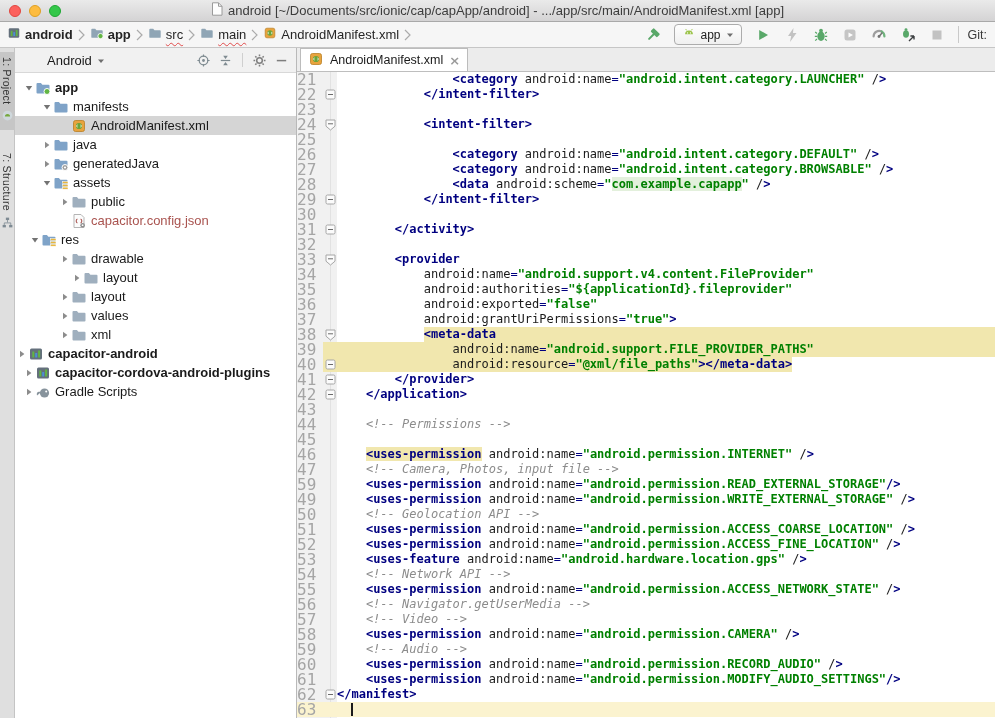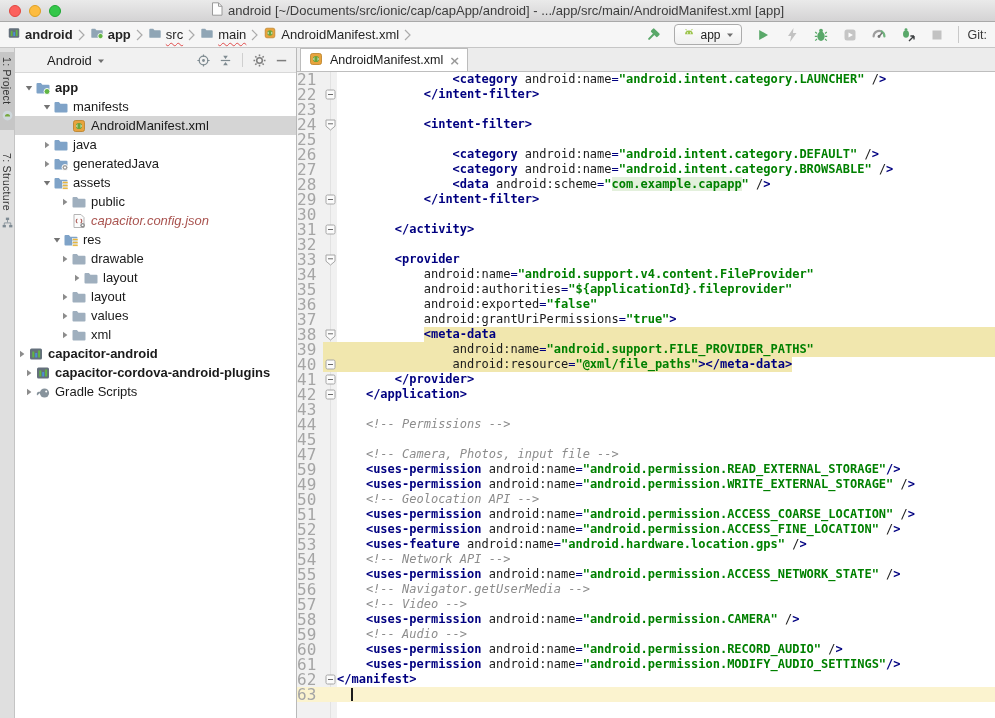--- a/index.html
+++ b/index.html
@@ -402,33 +402,33 @@
                 <path d="M3 1.8 v6.4 L7.4 5 z" fill="#8C8C8C"></path>
               </svg>
             </span>
             <span class="ticon">
               <svg width="16" height="16" viewBox="0 0 16 16">
                 <path d="M1.5 4 a1 1 0 0 1 1-1 h3.4 l1.5 1.8 h6.1 a1 1 0 0 1 1 1 v6.7 a1 1 0 0 1 -1 1 h-11 a1 1 0 0 1 -1 -1 z" fill="#9FAFBE"></path>
               </svg>
             </span>
             <span class="tlabel">public</span>
           </div>
-          <div class="trow" style="padding-left: 44px; font-style: italic;">
+          <div class="trow" style="padding-left: 44px;">
             <span class="arrow"></span>
             <span class="ticon">
               <svg width="16" height="16" viewBox="0 0 16 16">
                 <path d="M3 1.5 h7 l3 3 v10 h-10 z" fill="#FCFCFC" stroke="#B5B5B5"></path>
                 <path d="M6.4 6 c-1.6 .6 -1.6 3.4 0 4 M9.6 6 c1.6 .6 1.6 3.4 0 4" stroke="#A9534F" fill="none" stroke-width="1.1"></path>
                 <circle cx="11.6" cy="12.2" r="2.3" fill="#8F8F8F"></circle>
                 <circle cx="11.6" cy="12.2" r=".9" fill="#fff"></circle>
               </svg>
             </span>
             <span class="tlabel" style="color: rgb(169, 83, 79);">capacitor.config.json</span>
           </div>
-          <div class="trow" style="padding-left: 36px;">
+          <div class="trow" style="padding-left: 14px;">
             <span class="arrow">
               <svg width="10" height="10" viewBox="0 0 10 10">
                 <path d="M1.8 3 h6.4 L5 7.4 z" fill="#737373"></path>
               </svg>
             </span>
             <span class="ticon">
               <svg width="16" height="16" viewBox="0 0 16 16">
                 <path d="M1.5 4 a1 1 0 0 1 1-1 h3.4 l1.5 1.8 h6.1 a1 1 0 0 1 1 1 v6.7 a1 1 0 0 1 -1 1 h-11 a1 1 0 0 1 -1 -1 z" fill="#7FA3C8"></path>
                 <g fill="#E8B63C" stroke="#fff" stroke-width=".5">
                   <rect x="9.5" y="6.5" width="5.5" height="2"></rect>
@@ -736,20 +736,25 @@
               <span class="ln">44</span>
               <span class="fold"></span>
               <span class="codetext"><span class="cmt">    &lt;!-- Permissions --&gt;</span></span>
             </div>
             <div class="cline">
               <span class="ln">45</span>
               <span class="fold"></span>
               <span class="codetext"></span>
             </div>
             <div class="cline">
+              <span class="ln">46</span>
+              <span class="fold"></span>
+              <span class="codetext"><span class="pln">    </span><span class="tag thl">&lt;uses-permission</span><span class="pln"> android:name</span><span class="eq">=</span><span class="val">"android.permission.INTERNET"</span><span class="pln"> /</span><span class="tag">&gt;</span></span>
+            </div>
+            <div class="cline">
               <span class="ln">47</span>
               <span class="fold"></span>
               <span class="codetext"><span class="cmt">    &lt;!-- Camera, Photos, input file --&gt;</span></span>
             </div>
             <div class="cline">
               <span class="ln">59</span>
               <span class="fold"></span>
               <span class="codetext"><span class="pln">    </span><span class="tag">&lt;uses-permission</span><span class="pln"> android:name</span><span class="eq">=</span><span class="val">"android.permission.READ_EXTERNAL_STORAGE"</span><span class="tag">/&gt;</span></span>
             </div>
             <div class="cline">

